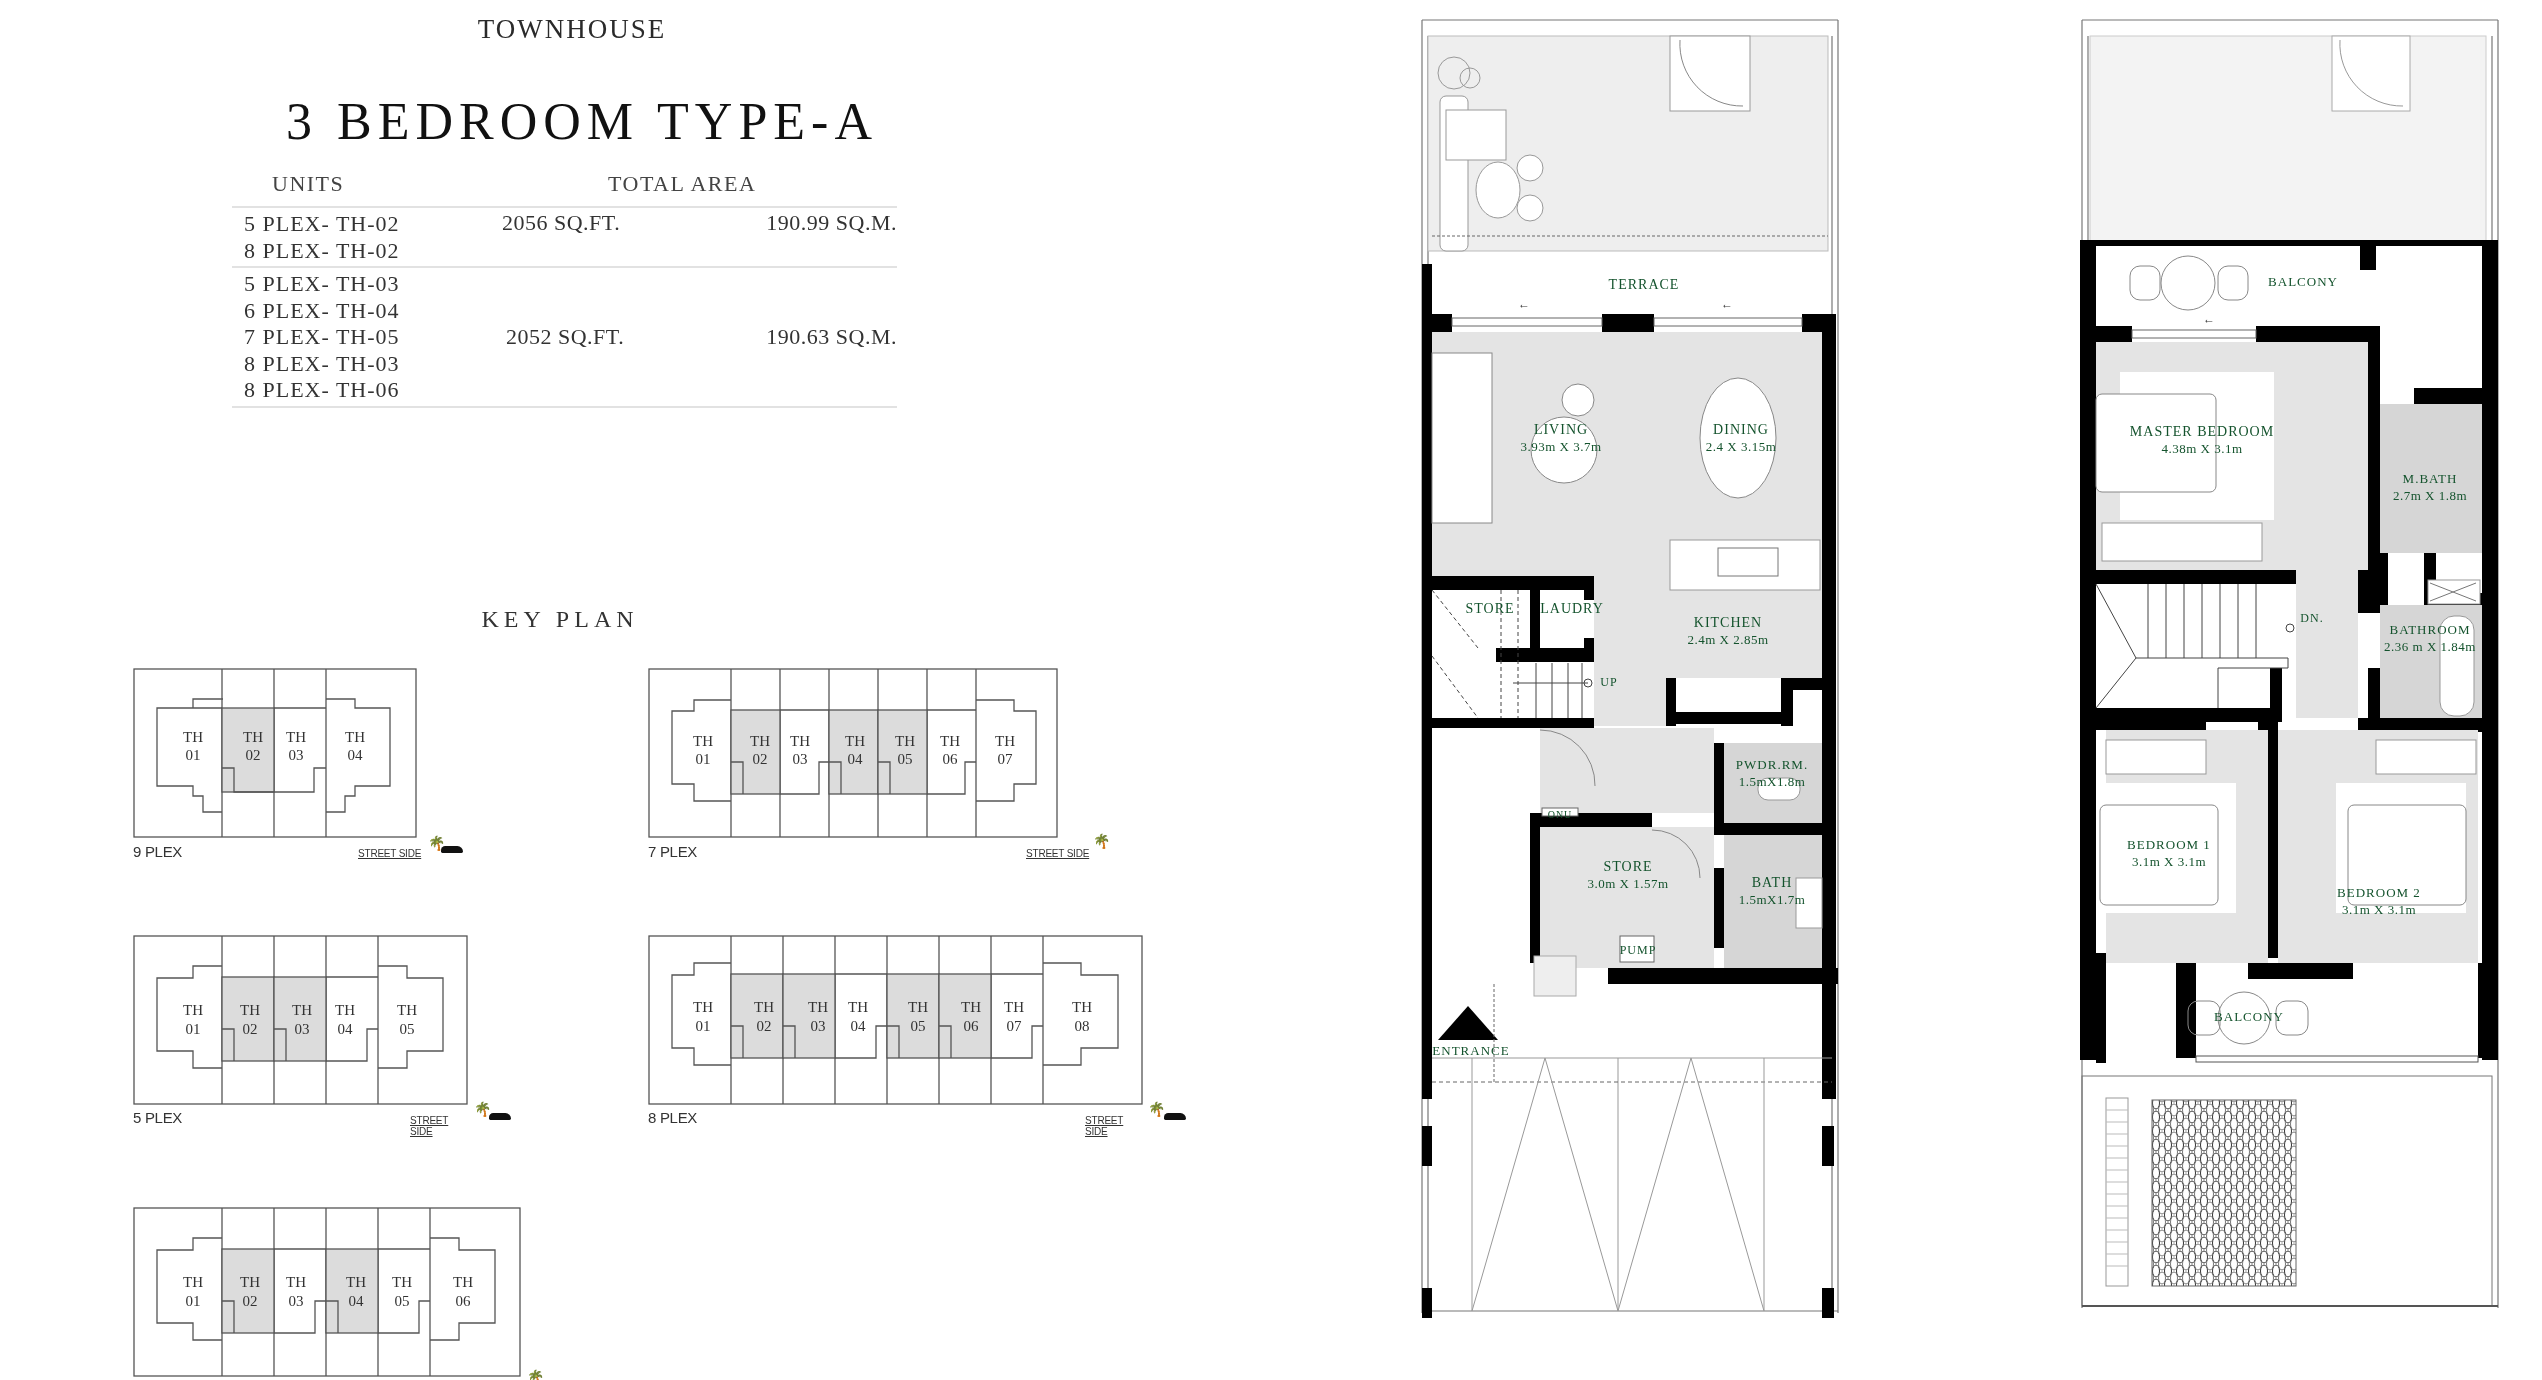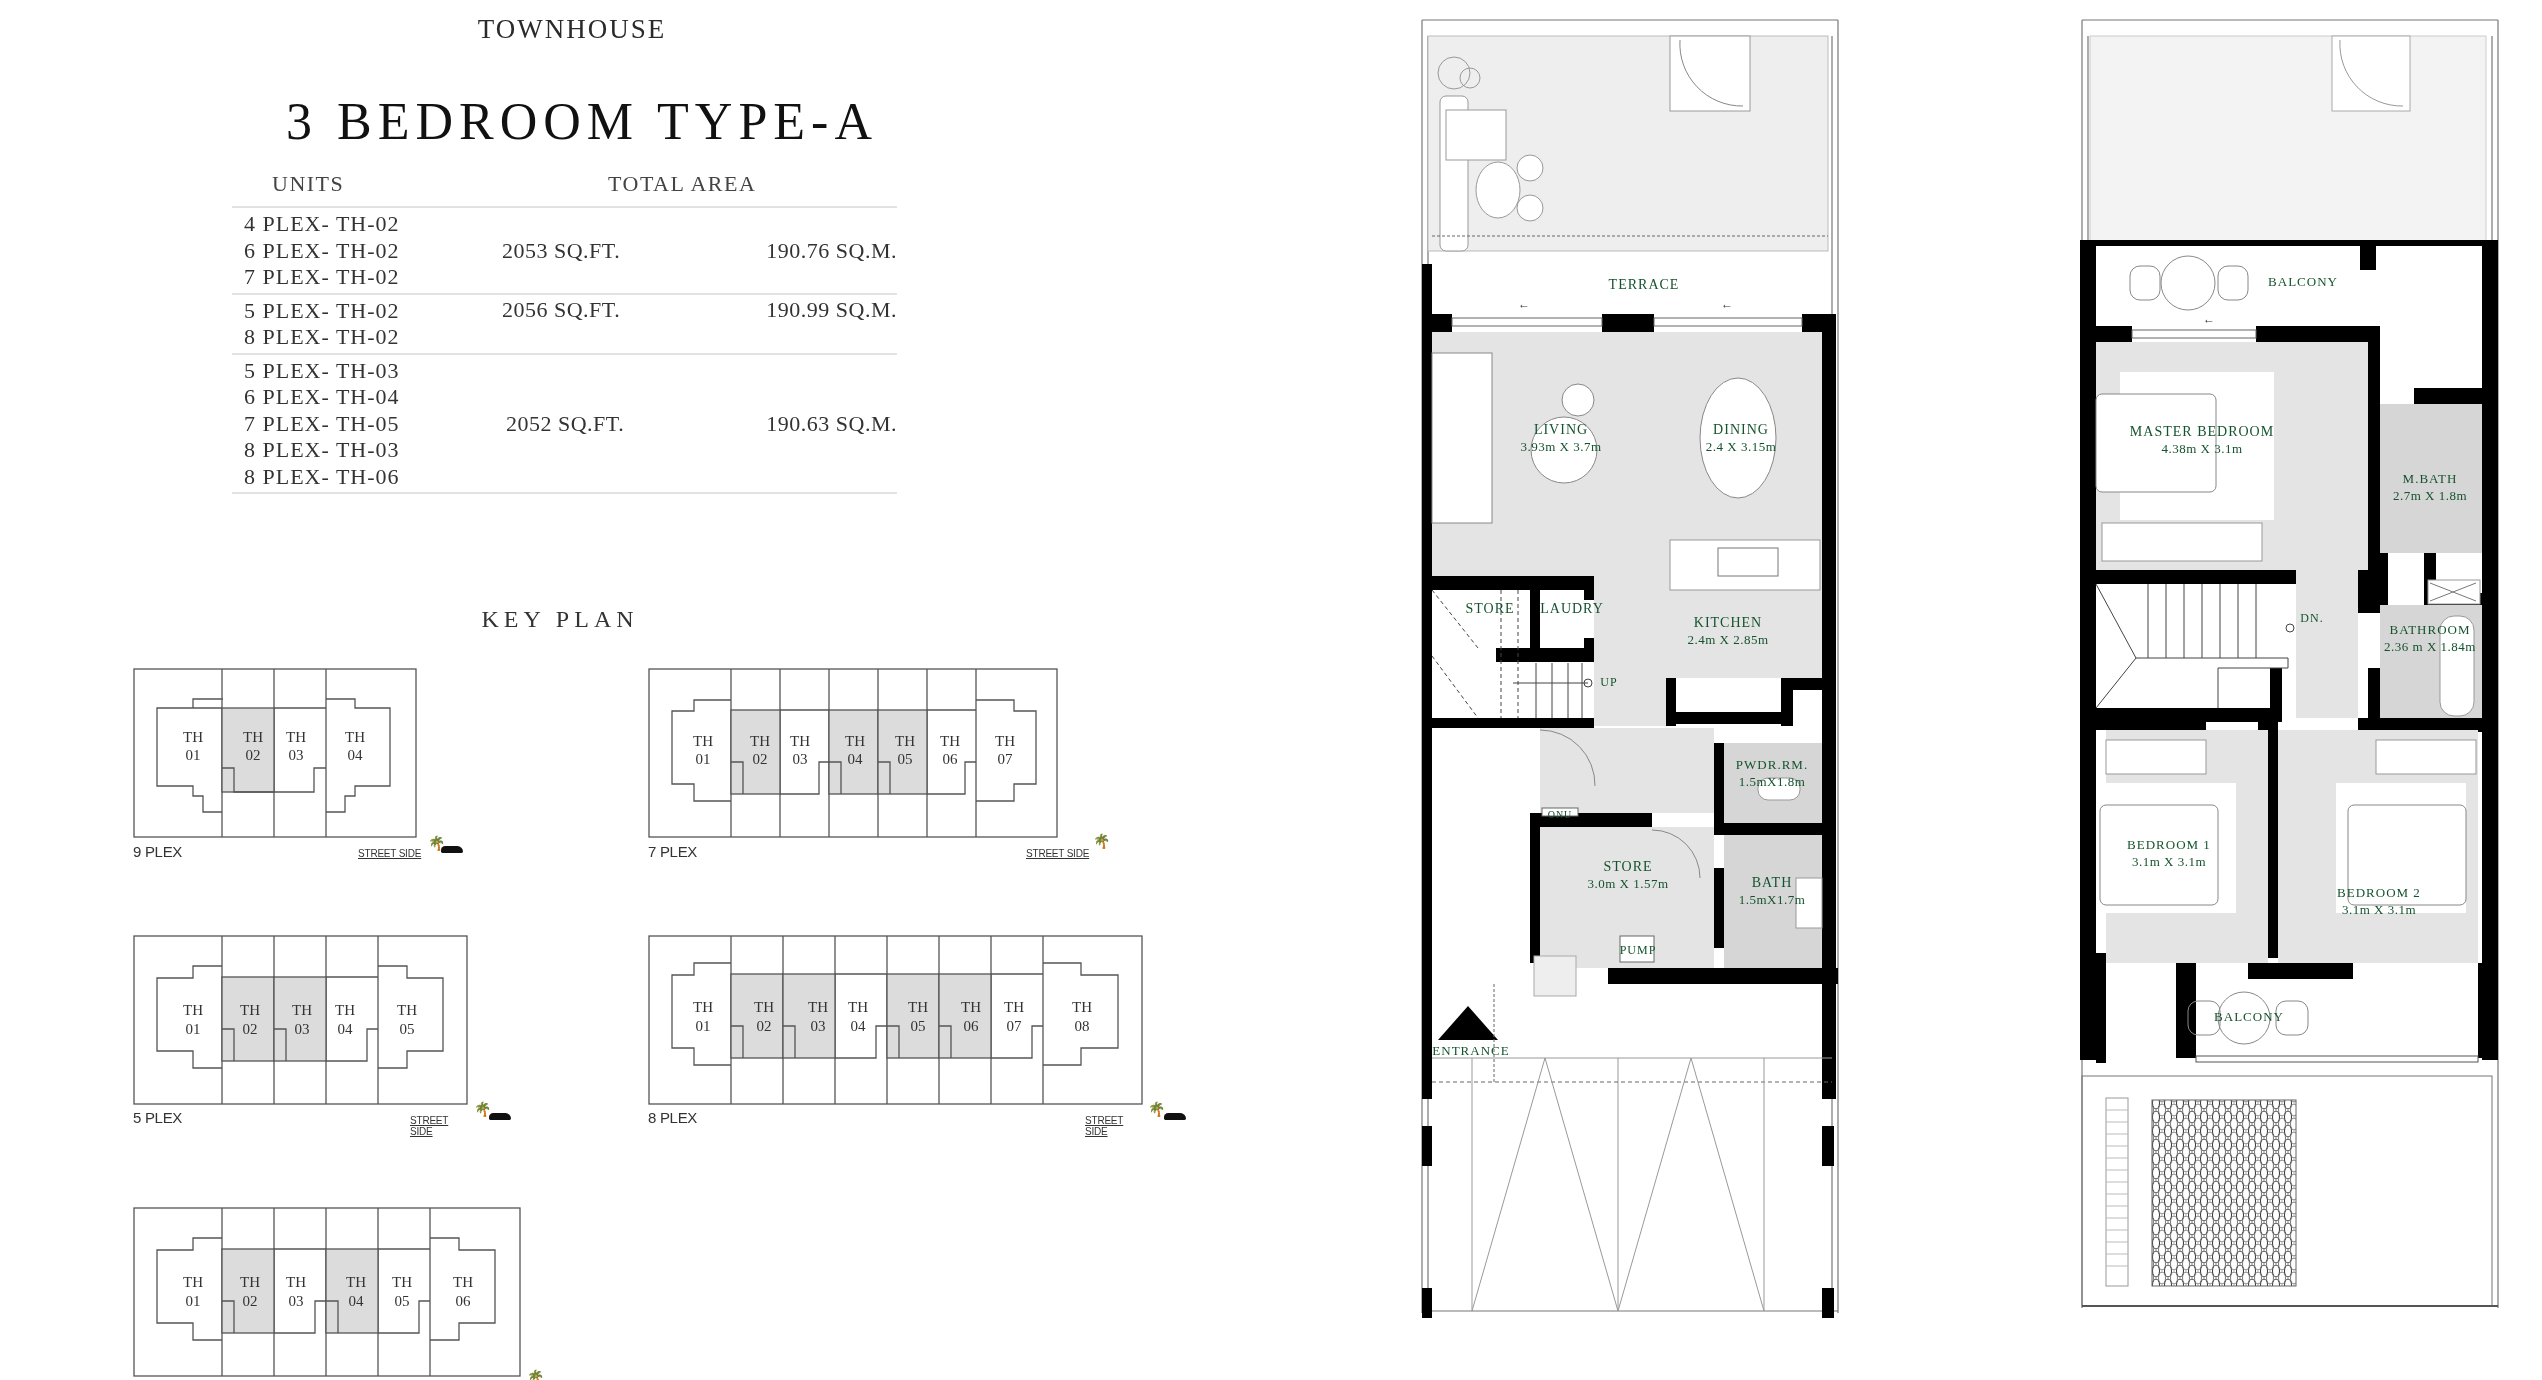--- a/index.html
+++ b/index.html
@@ -34,29 +34,20 @@
 </head>
 <body>
 
 <div class="abs kicker">TOWNHOUSE</div>
 <div class="abs title">3 BEDROOM TYPE-A</div>
 
 <div class="abs table">
   <div class="thead">
     <span class="h-units">UNITS</span>
     <span class="h-area">TOTAL AREA</span>
-  </div>
-  <div class="trow">
-    <div class="units">
-      <div>4 PLEX- TH-02</div>
-      <div>6 PLEX- TH-02</div>
-      <div>7 PLEX- TH-02</div>
-    </div>
-    <div class="sqft">2053 SQ.FT.</div>
-    <div class="sqm">190.76 SQ.M.</div>
   </div>
   <div class="trow" style="align-items:flex-start;">
     <div class="units">
       <div>5 PLEX- TH-02</div>
       <div>8 PLEX- TH-02</div>
     </div>
     <div class="sqft" style="top:2px;">2056 SQ.FT.</div>
     <div class="sqm" style="top:2px;">190.99 SQ.M.</div>
   </div>
   <div class="trow">

